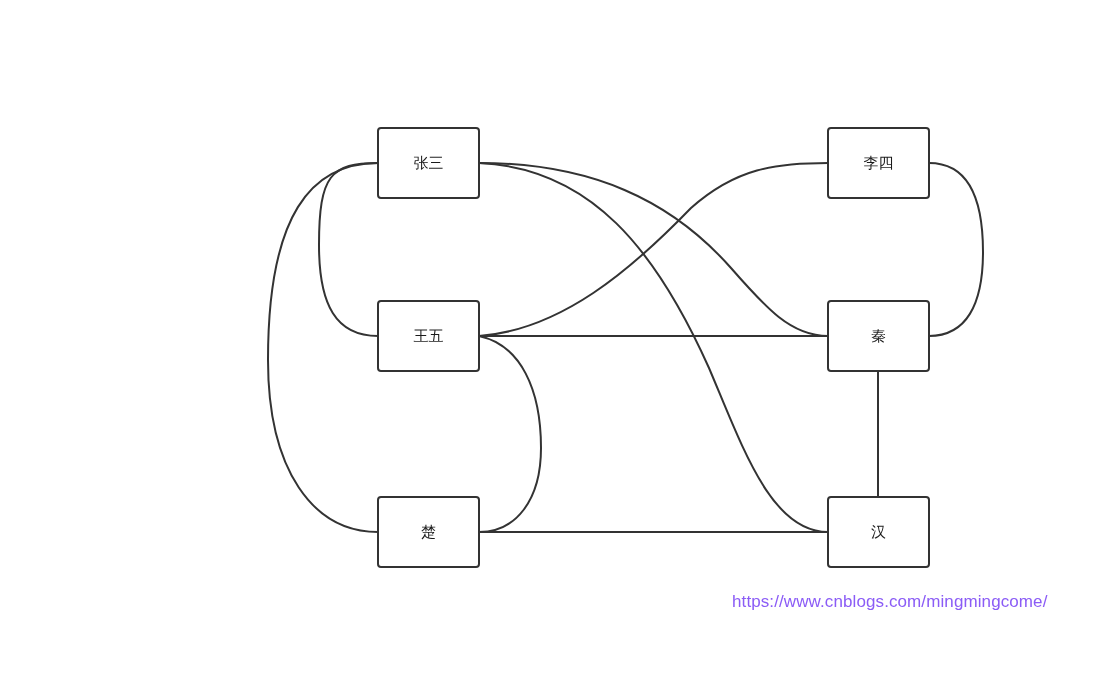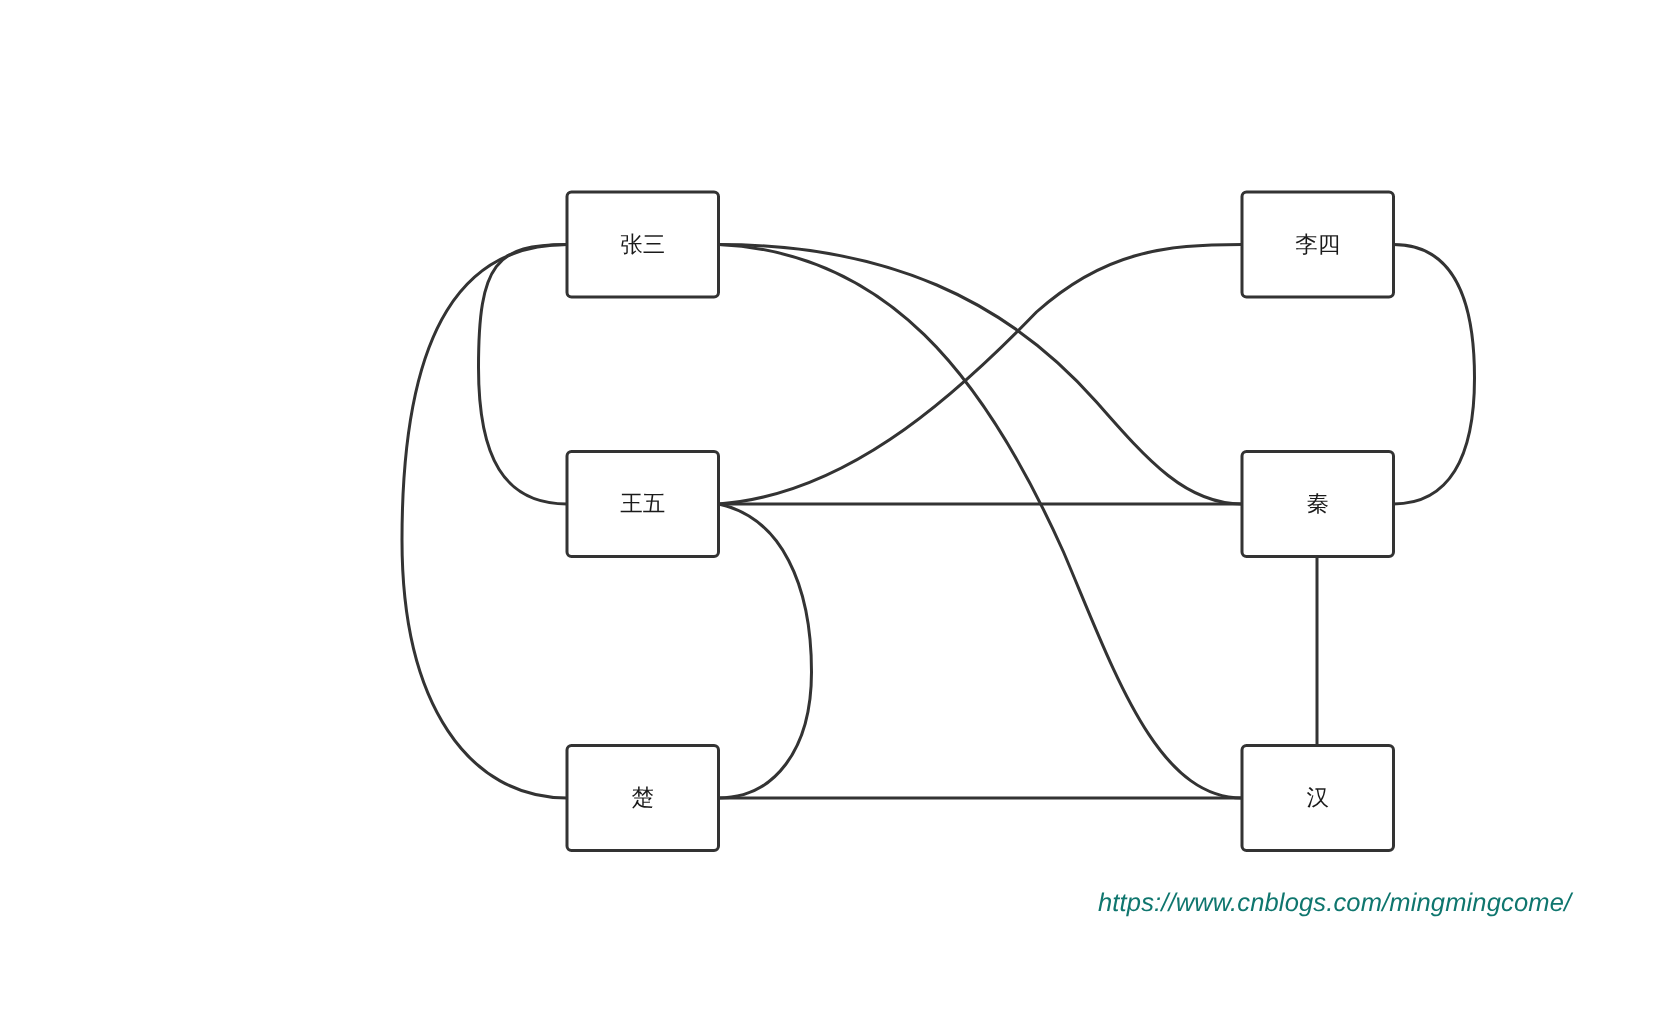--- a/index.html
+++ b/index.html
@@ -41,27 +41,26 @@
   .node-label {
     font-family: "Liberation Sans", sans-serif;
     font-size: 15px;
     fill: #1a1a1a;
     text-anchor: middle;
     dominant-baseline: middle;
     pointer-events: none;
   }
   .watermark-link {
     position: absolute;
-    color: #0f766e;
+    color: #8b5cf6;
     font-family: "Liberation Sans", sans-serif;
     font-size: 17px;
     text-decoration: none;
     white-space: nowrap;
     letter-spacing: 0.1px;
-    font-style: italic;
   }
 </style>
 </head>
 <body>
 
 <div id="canvas">
   <svg class="graph-svg" viewBox="0 0 1114 682" xmlns="http://www.w3.org/2000/svg">
 
     <g>
       <path class="edge" d="M 347 163 C 300 163, 288 175, 288 245 C 288 305, 305 336, 347 336"></path>

